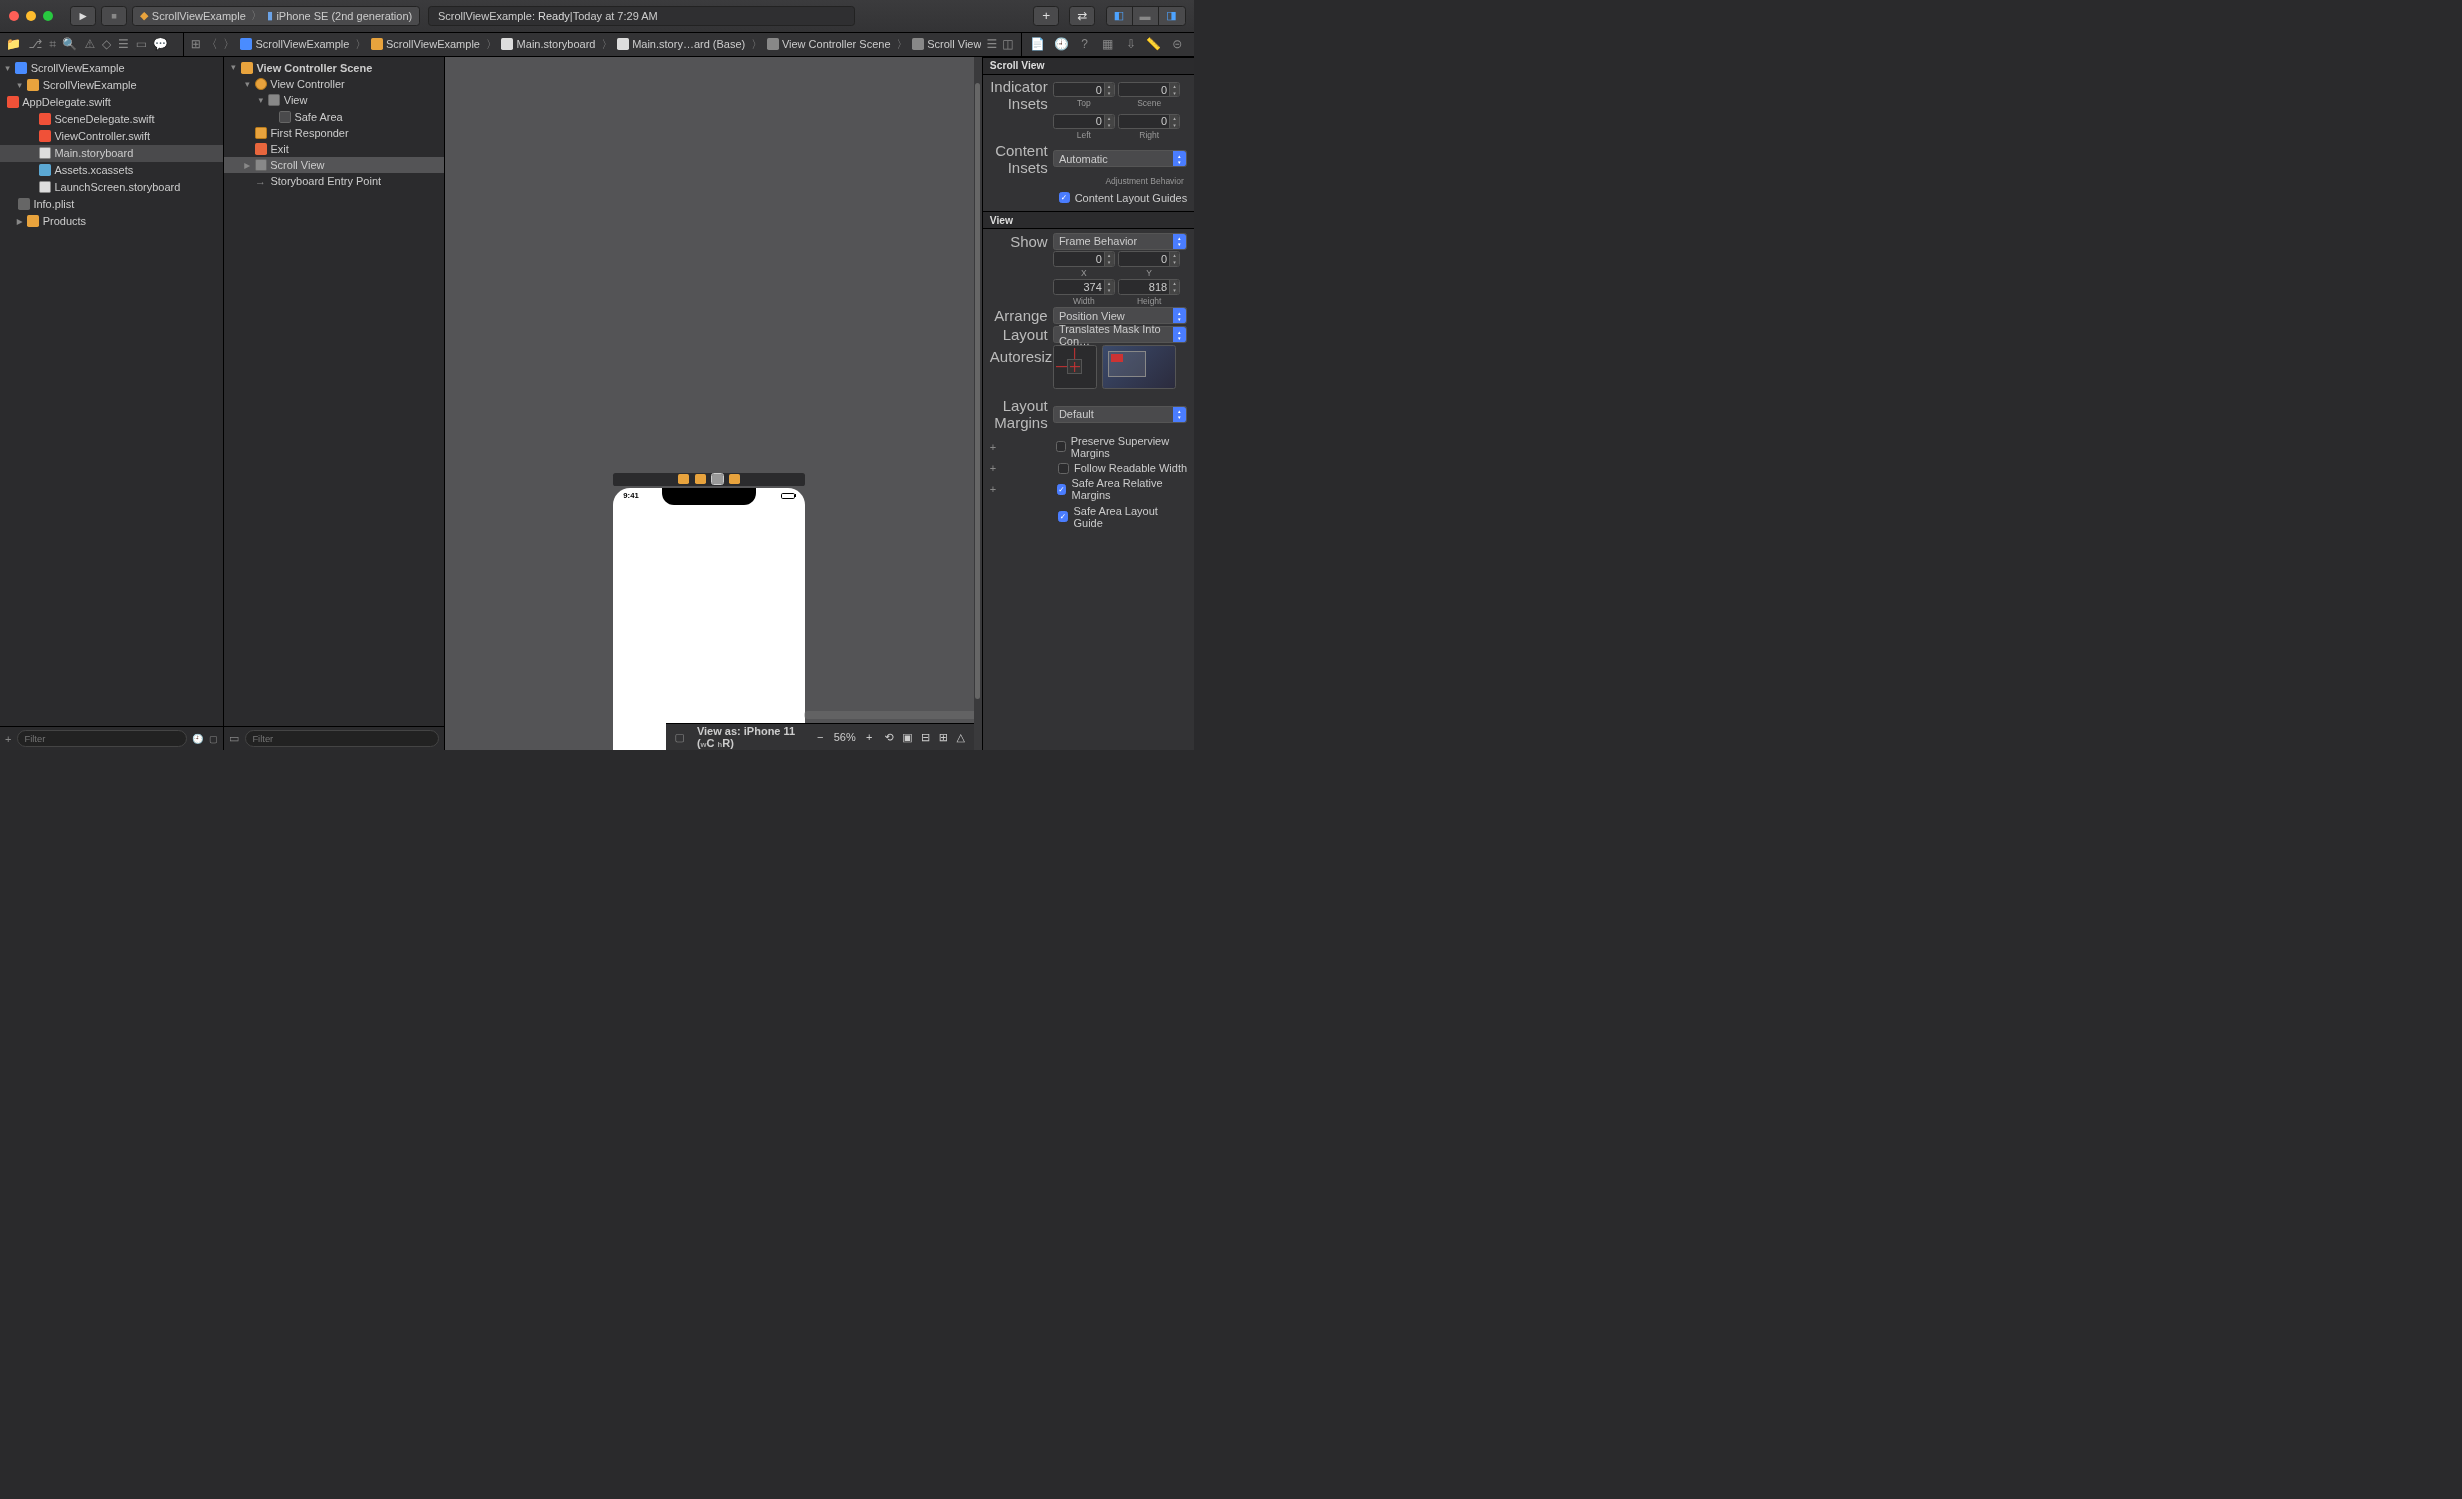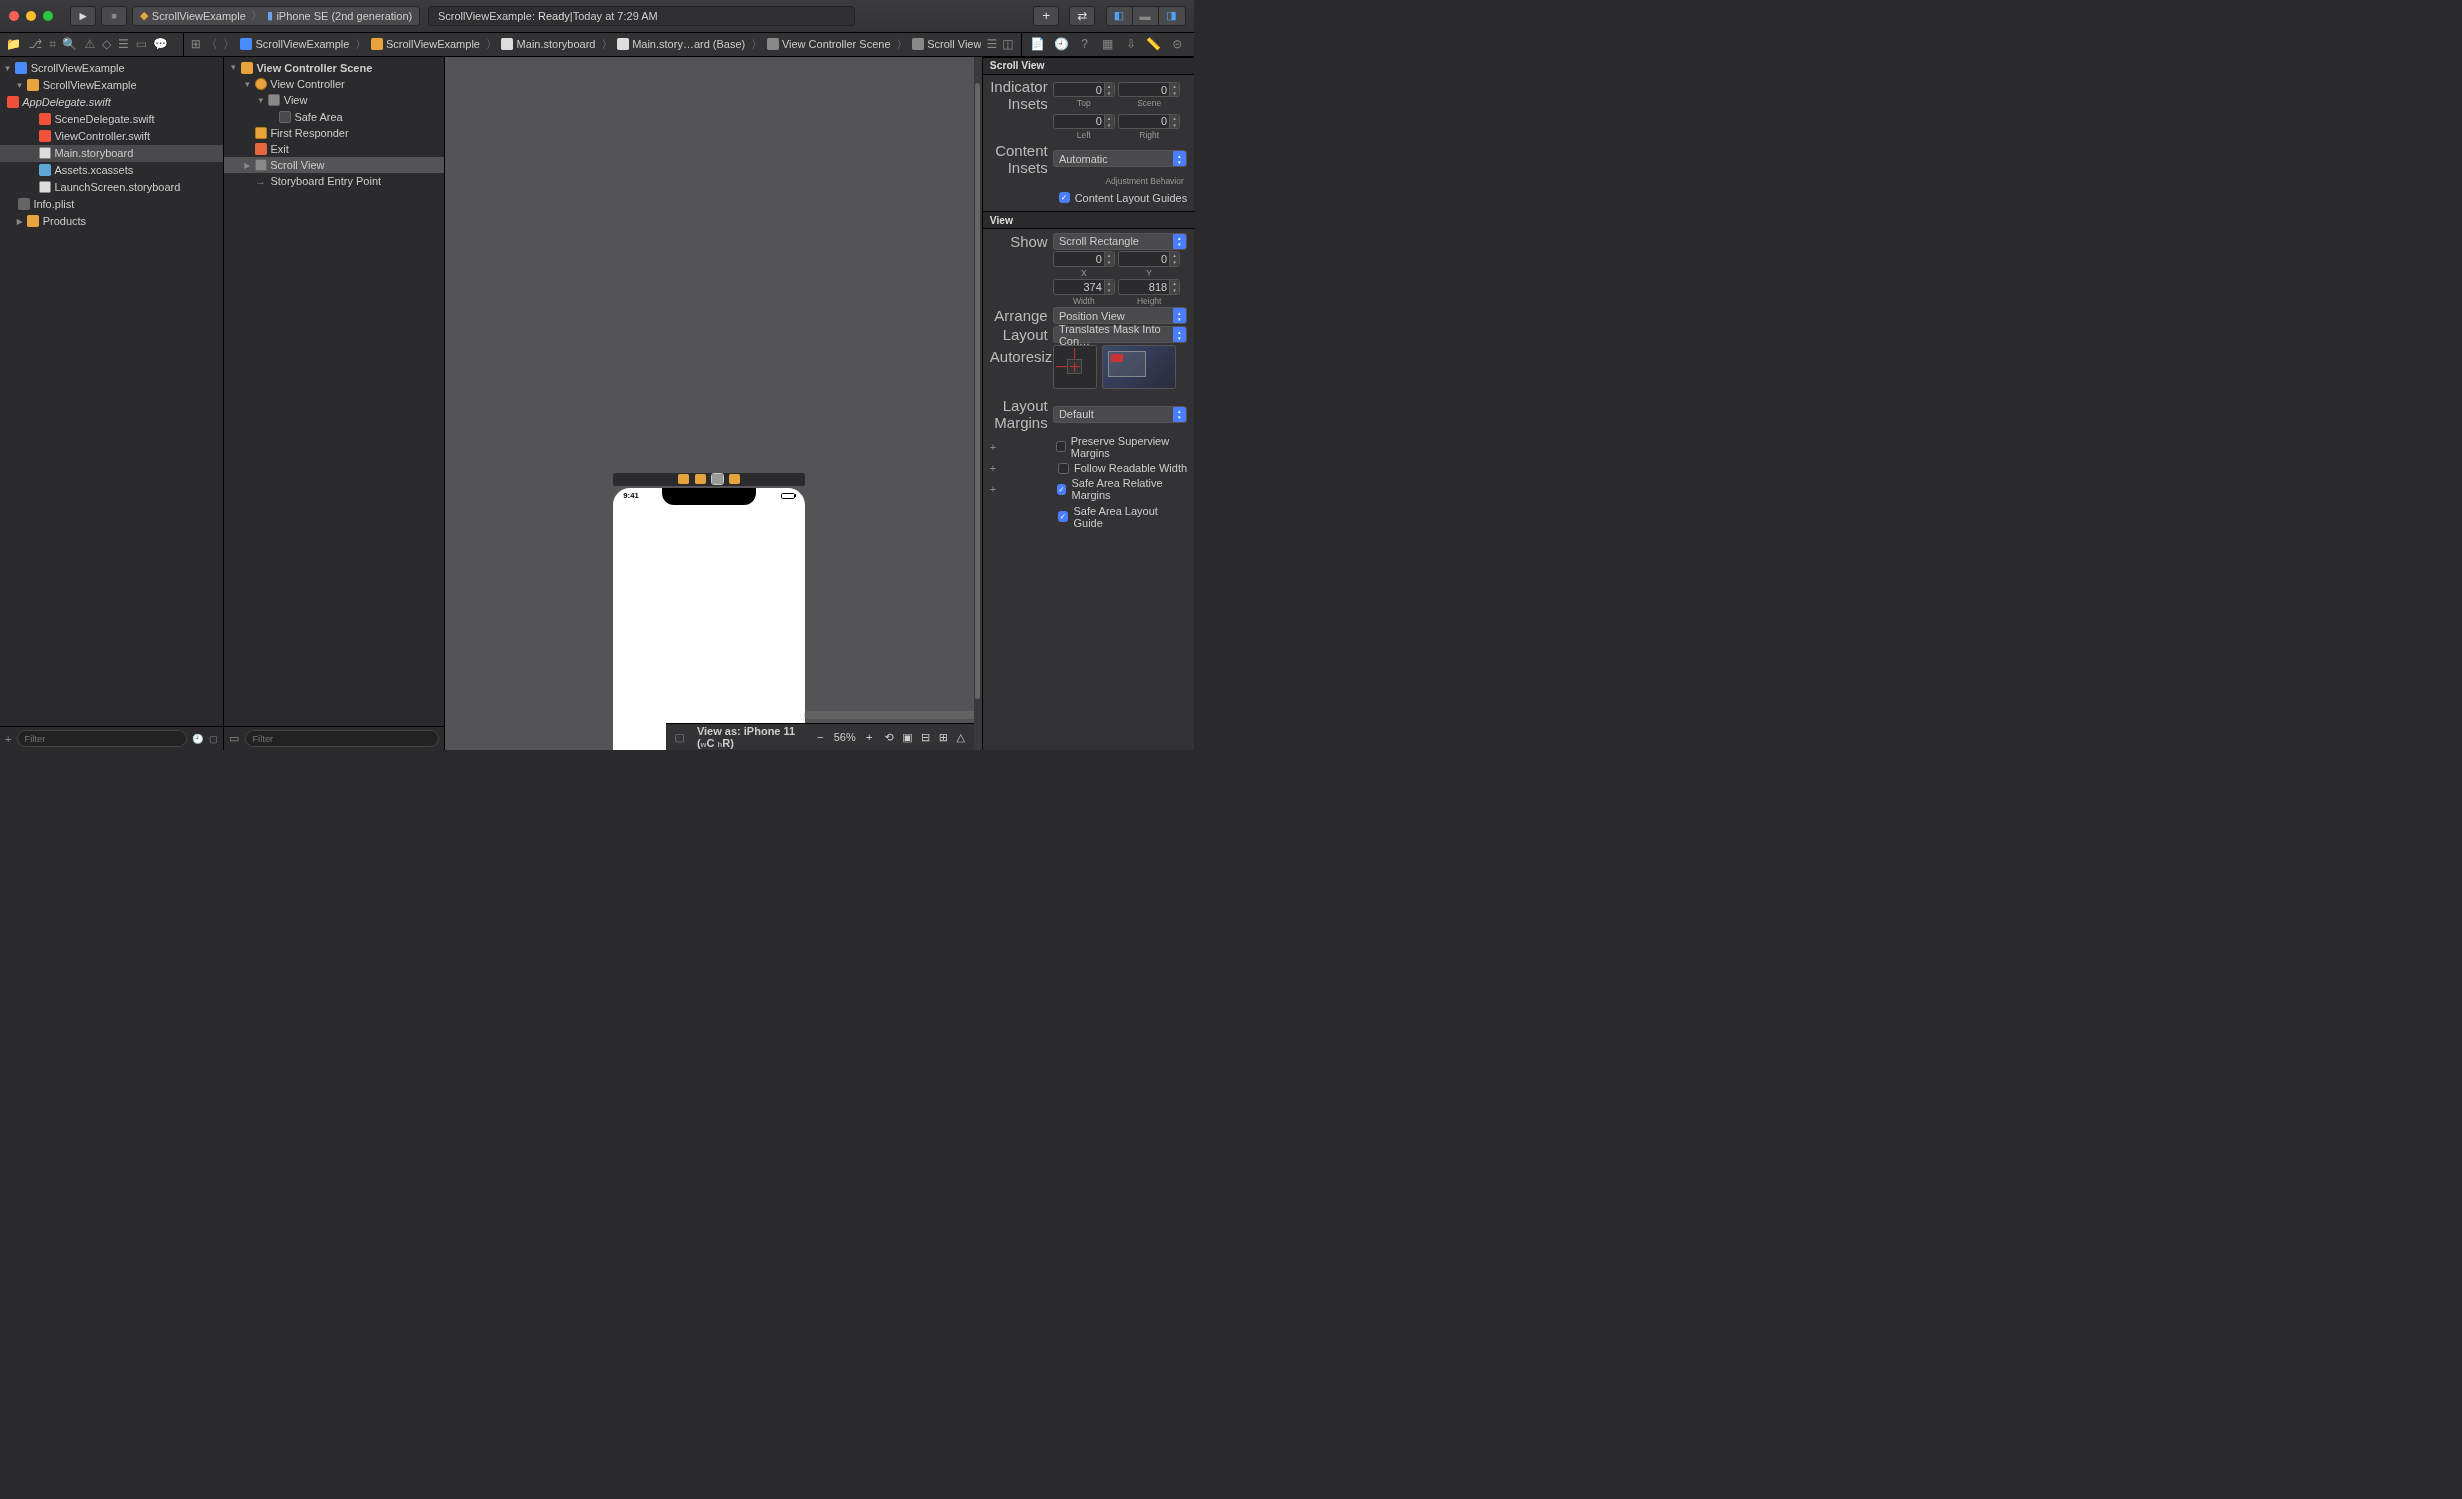--- a/index.html
+++ b/index.html
@@ -245,21 +245,21 @@
       <div class="tree-row" style="padding-left:3.4px;">
         <span class="disclosure">▼</span>
         <span class="file-icon proj"></span>
         <span>ScrollViewExample</span>
       </div>
       <div class="tree-row" style="padding-left:15.4px;">
         <span class="disclosure">▼</span>
         <span class="file-icon folder"></span>
         <span>ScrollViewExample</span>
       </div>
-      <div class="tree-row" style="font-style:italic;">
+      <div class="tree-row" style="">
           <span class="file-icon swift"></span>
           <span>AppDelegate.swift</span>
         </div>
       <div class="tree-row" style="padding-left:39px;">
           <span class="file-icon swift"></span>
           <span>SceneDelegate.swift</span>
         </div>
       <div class="tree-row" style="padding-left:39px;">
           <span class="file-icon swift"></span>
           <span>ViewController.swift</span>
@@ -438,21 +438,21 @@
             <span>Content Layout Guides</span>
           </div>
       </div>
     </div>
 
     <div class="insp-section-title">View</div>
     <div class="insp-body">
       <div class="insp-row">
         <div class="insp-label">Show</div>
         <div class="insp-select">
-            <span>Scroll Rectangle</span>
+            <span>Frame Behavior</span>
             <span class="arrows"></span>
           </div>
       </div>
       <div class="insp-row">
         <div class="insp-label"></div>
         <div class="insp-field-group">
           <div class="num-field">
               <div class="num-input">
                 <span>0</span>
                 <span class="stepper"></span>

